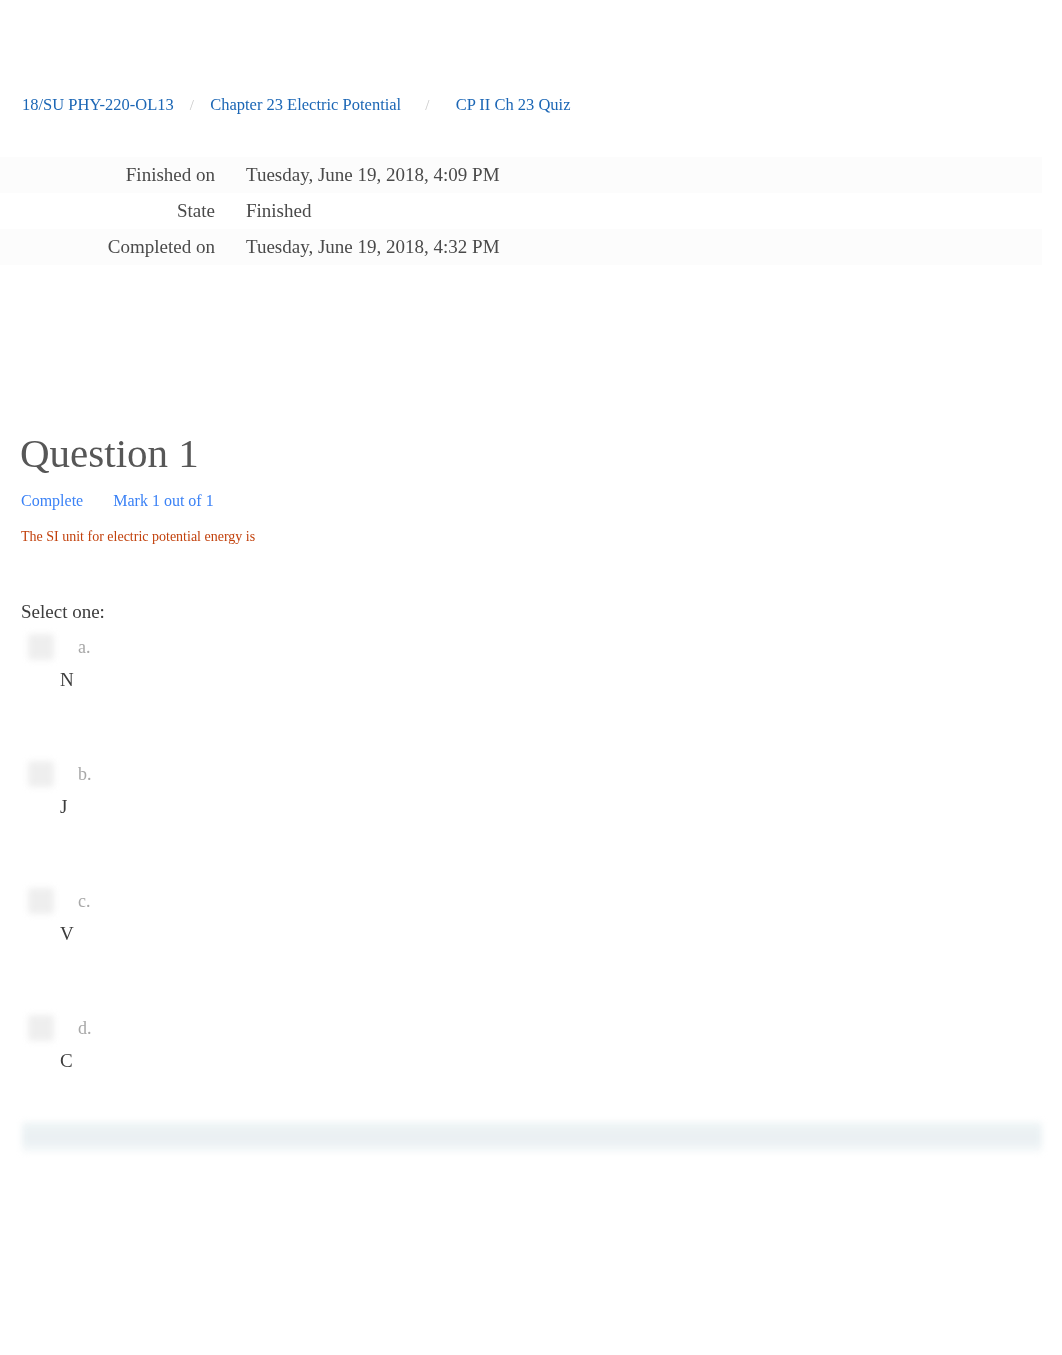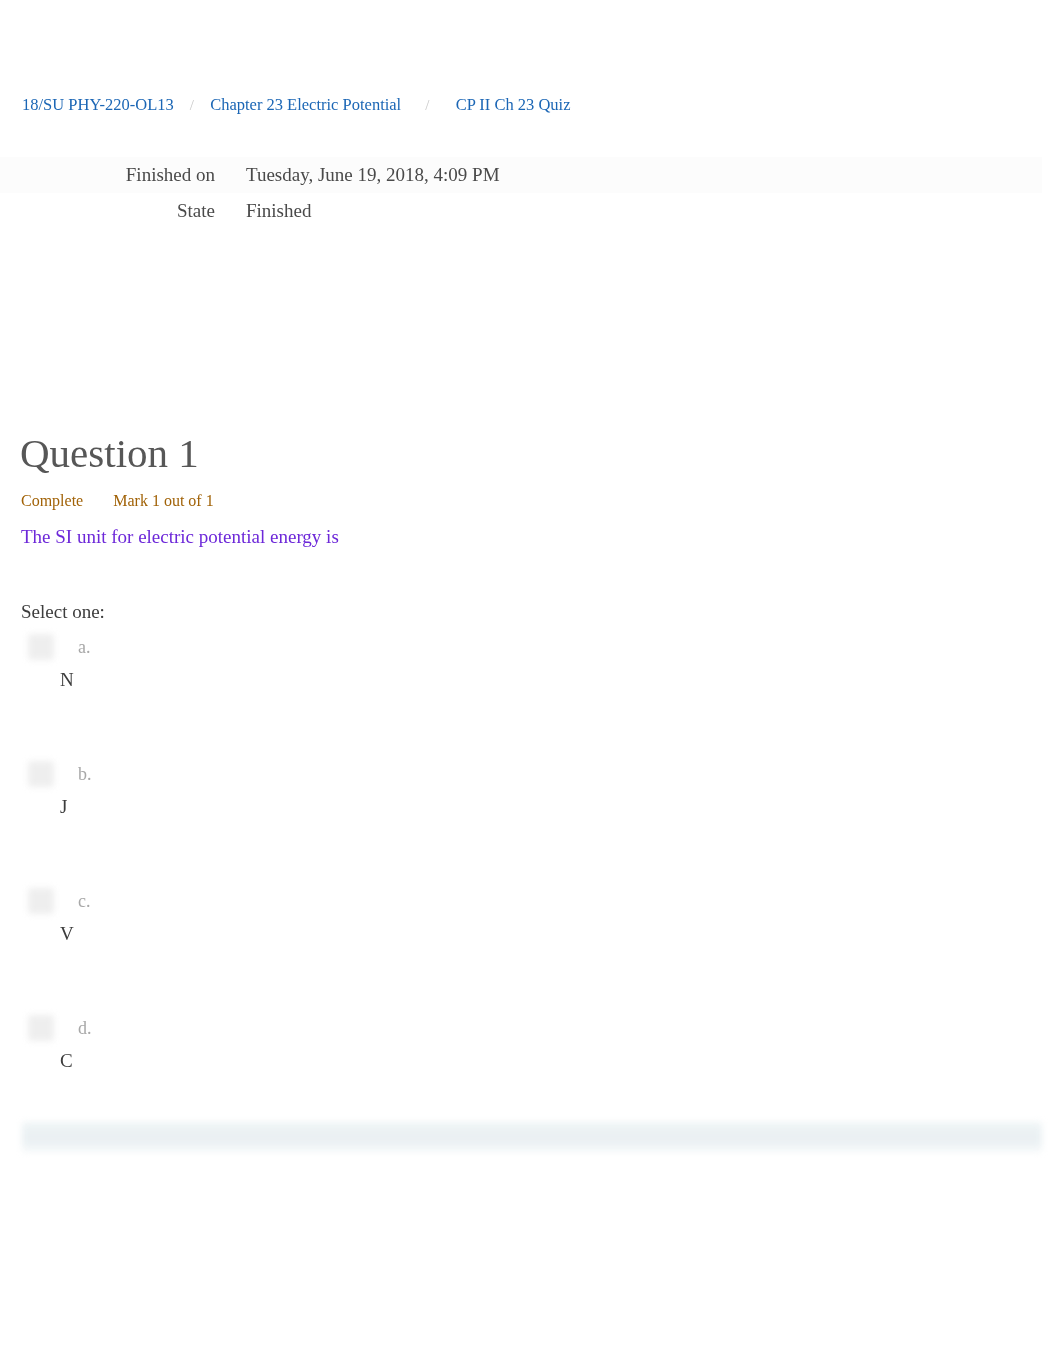--- a/index.html
+++ b/index.html
@@ -75,32 +75,32 @@
     font-weight: normal;
     color: #575757;
     margin: 0;
   }
   .question-meta {
     position: absolute;
     left: 21px;
     top: 490px;
     font-size: 16px;
     line-height: 22px;
-    color: #a16207;
+    color: #3b82f6;
     white-space: nowrap;
   }
   .question-meta .meta-state { margin-right: 30px; }
 
   .question-text {
     position: absolute;
     left: 21px;
     top: 524px;
-    font-size: 19px;
+    font-size: 14px;
     line-height: 26px;
-    color: #6d28d9;
+    color: #c2410c;
   }
 
   .select-one {
     position: absolute;
     left: 21px;
     top: 599px;
     font-size: 19px;
     line-height: 26px;
     color: #3d3d3d;
   }
@@ -171,20 +171,24 @@
 <table class="quizinfo">
   <tbody>
     <tr class="odd">
       <td class="cell-label">Finished on</td>
       <td class="cell-value">Tuesday, June 19, 2018, 4:09 PM</td>
     </tr>
     <tr class="even">
       <td class="cell-label">State</td>
       <td class="cell-value">Finished</td>
     </tr>
+    <tr class="odd">
+      <td class="cell-label">Completed on</td>
+      <td class="cell-value">Tuesday, June 19, 2018, 4:32 PM</td>
+    </tr>
   </tbody>
 </table>
 
 <h1 class="question-heading">Question 1</h1>
 
 <div class="question-meta">
   <span class="meta-state">Complete</span><span>Mark 1 out of 1</span>
 </div>
 
 <div class="question-text">The SI unit for electric potential energy is</div>

